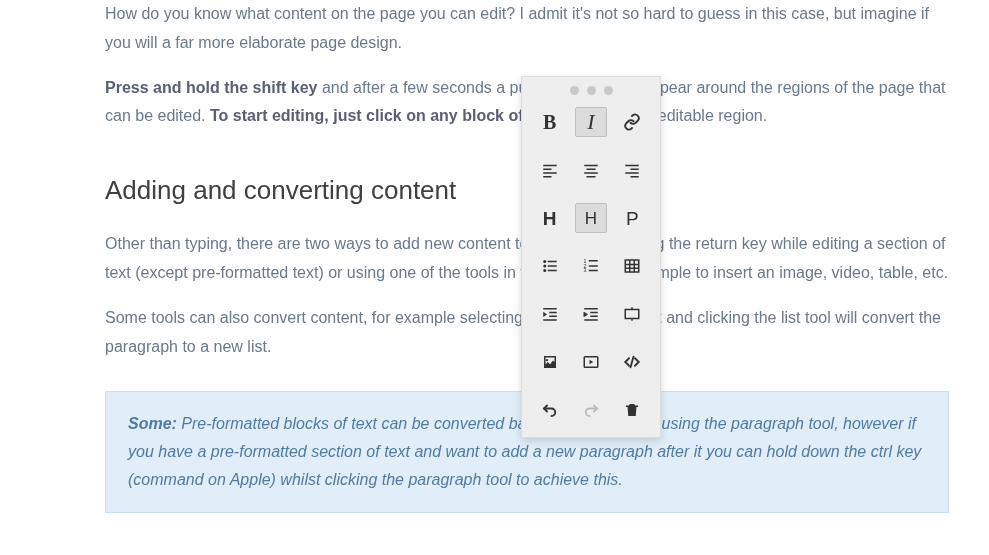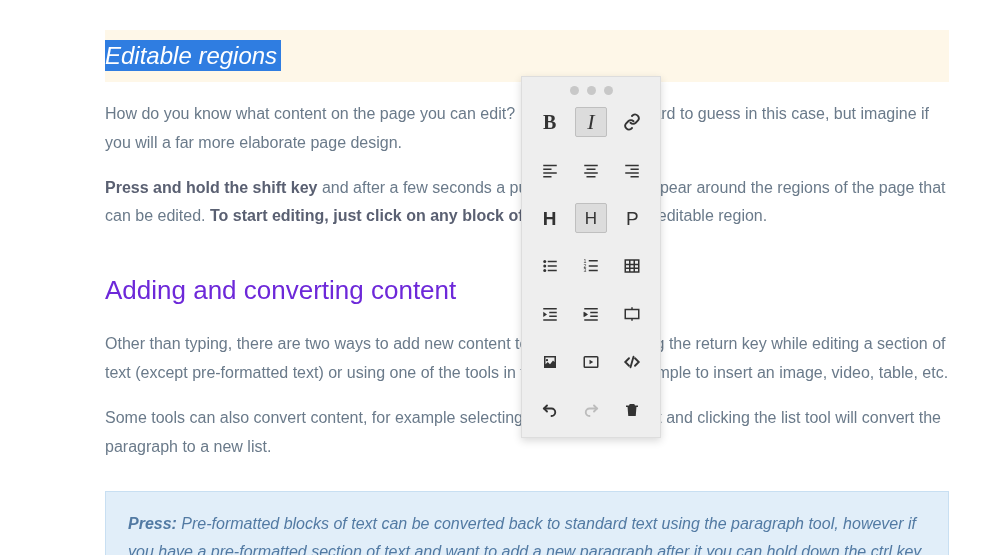--- a/index.html
+++ b/index.html
@@ -36,21 +36,21 @@
       padding: 8px 0;
     }
     .heading-highlight {
       background: #2f7de1;
       color: #fff;
       padding: 2px 4px 2px 0;
     }
     .subheading {
       font-size: 26px;
       font-weight: 300;
-      color: #6d28d9;
+      color: #404040;
       margin-top: 40px;
       margin-bottom: 20px;
     }
     p {
       color: #6a7a8a;
       margin-bottom: 16px;
       line-height: 1.8;
     }
     strong { color: #5a6072; font-weight: 700; text-align: center; }
     .note-block {
@@ -118,38 +118,35 @@
       line-height: 1;
     }
     .tool-letter.italic { font-style: italic; font-weight: normal; font-size: 22px; }
     .tool-letter.sans { font-family: Arial, Helvetica, sans-serif; font-size: 19px; }
     .tool-letter.sans.normal { font-weight: normal; }
   </style>
 </head>
 <body>
 
 <div class="content">
-  <div class="section-heading first heading-highlight-bg">
-    <span class="heading-highlight">Editable regions</span>
-  </div>
 
   <p>How do you know what content on the page you can edit? I admit it's not so hard to guess in this case, but imagine if you will a far more elaborate page design.</p>
 
   <p>
     <strong>Press and hold the shift key</strong><span> and after a few seconds a pulsing border will appear around the regions of the page that can be edited. </span><strong>To start editing, just click on any block of content</strong><span> within an editable region.</span>
   </p>
 
   <div class="subheading">Adding and converting content</div>
 
   <p>Other than typing, there are two ways to add new content to the page, pressing the return key while editing a section of text (except pre-formatted text) or using one of the tools in the toolbox, for example to insert an image, video, table, etc.</p>
 
   <p>Some tools can also convert content, for example selecting a paragraph of text and clicking the list tool will convert the paragraph to a new list.</p>
 
   <div class="note-block">
-    <span class="note-label">Press:</span><span> Pre-formatted blocks of text can be converted back to standard text using the paragraph tool, however if you have a pre-formatted section of text and want to add a new paragraph after it you can hold down the ctrl key (command on Apple) whilst clicking the paragraph tool to achieve this.</span>
+    <span class="note-label">Some:</span><span> Pre-formatted blocks of text can be converted back to standard text using the paragraph tool, however if you have a pre-formatted section of text and want to add a new paragraph after it you can hold down the ctrl key (command on Apple) whilst clicking the paragraph tool to achieve this.</span>
   </div>
 </div>
 
 <div class="toolbox">
   <div class="toolbox-grip">
     <span class="grip-dot"></span>
     <span class="grip-dot"></span>
     <span class="grip-dot"></span>
   </div>
   <div class="toolbox-grid">

